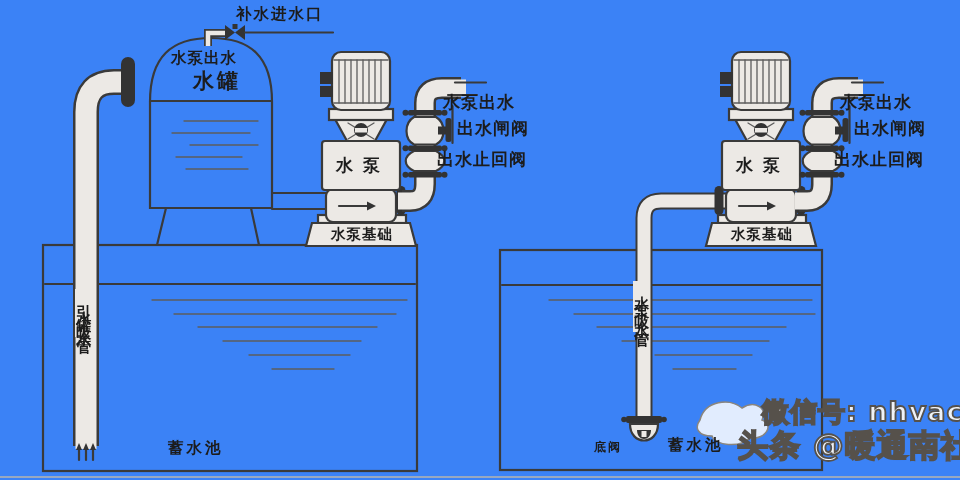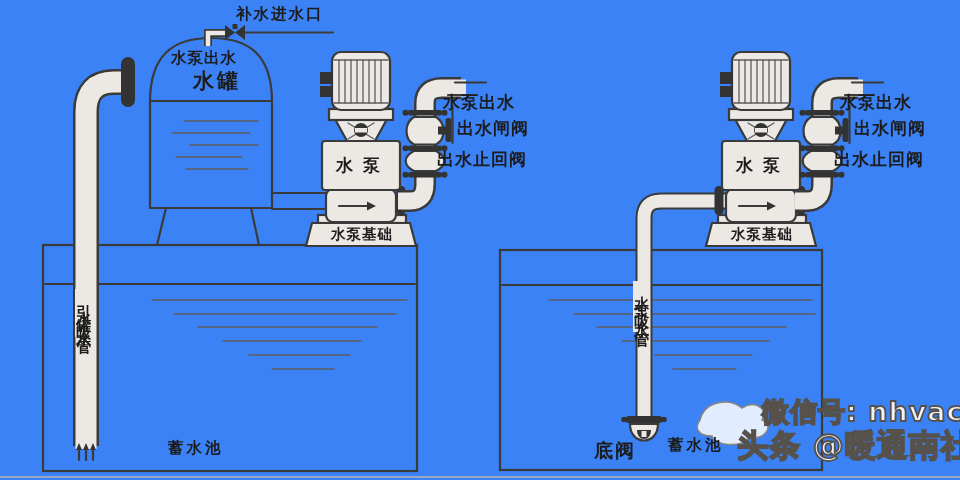--- a/index.html
+++ b/index.html
@@ -239,19 +239,19 @@
 
   <div class="label" style="left:736px;top:157px;font-size:17px;letter-spacing:10px;">水泵</div>
   <div class="label" style="left:731px;top:227px;font-size:14.5px;">水泵基础</div>
 
   <div class="label" style="left:840px;top:94px;">水泵出水</div>
   <div class="label" style="left:854px;top:120px;">出水闸阀</div>
   <div class="label" style="left:834px;top:151px;">出水止回阀</div>
 
   <div class="vlabel" style="left:633px;top:281px;letter-spacing:9px;">水泵吸水管</div>
 
-  <div class="label" style="left:594px;top:441px;font-size:19px;letter-spacing:2px;">底阀</div>
+  <div class="label" style="left:594px;top:441px;font-size:12px;letter-spacing:2px;">底阀</div>
   <div class="label" style="left:668px;top:438px;font-size:15.5px;letter-spacing:3px;">蓄水池</div>
 
   <div class="wm" style="left:762px;top:394px;font-size:27px;">微信号: nhvaca</div>
   <div class="wm" style="left:737px;top:425px;font-size:31px;">头条 @暖通南社</div>
 
 </div>
 
 </body></html>

